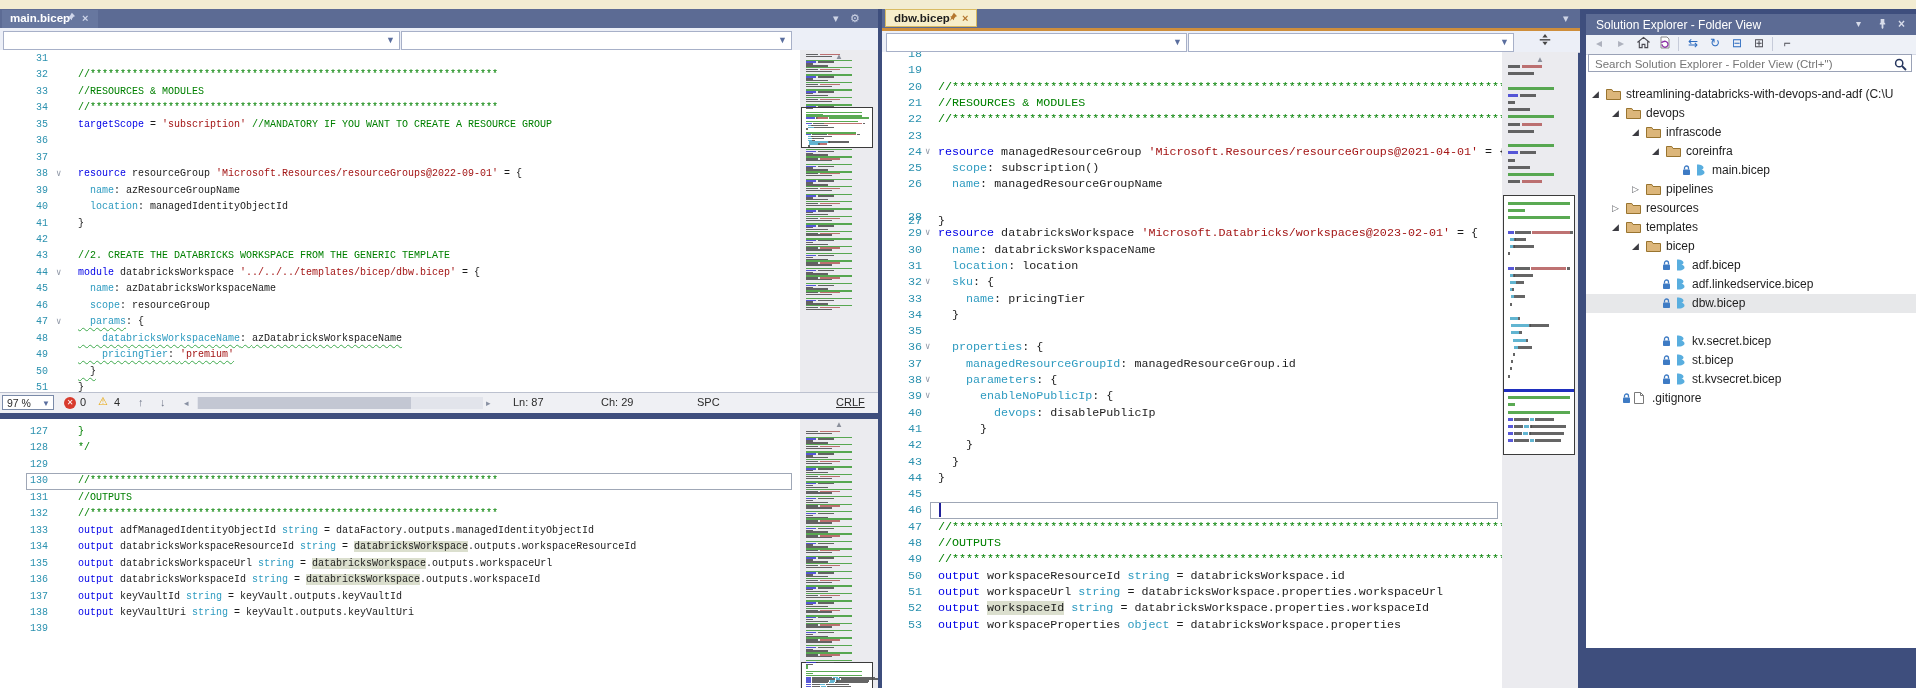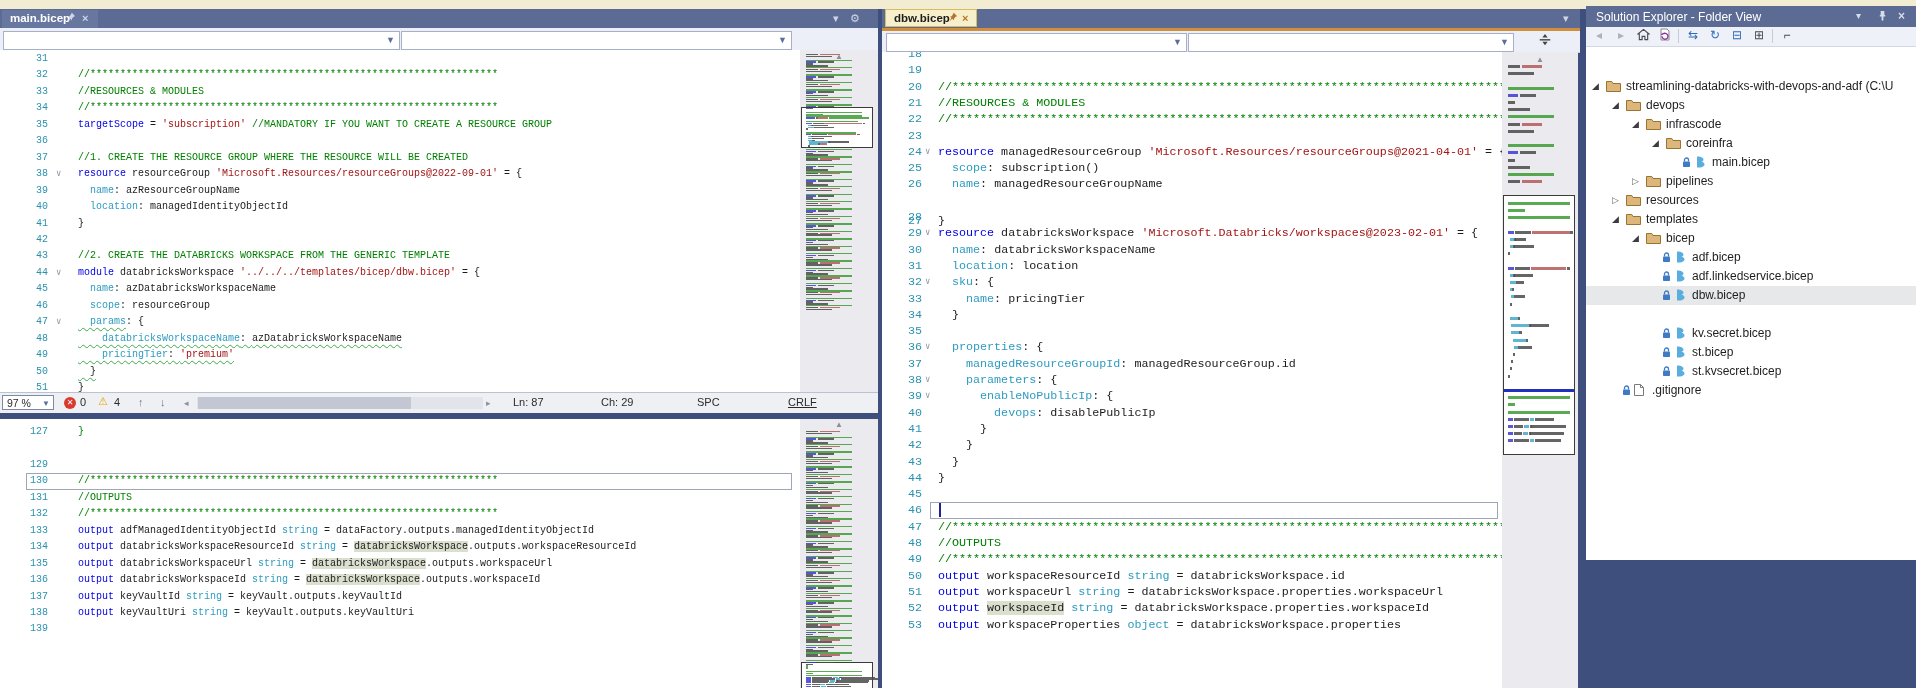--- a/index.html
+++ b/index.html
@@ -89,21 +89,21 @@
         </div>
     </div>
 
     <div class="editor" style="left:0;top:50px;width:800px;height:342px;font-size:10px;">
         <div class="ed-row" style="top: 1px; height: 16.45px; line-height: 16.45px;"><span class="ln" style="left: 0px; width: 48px;">31</span><span class="codeln" style="left: 78px;"></span></div>
         <div class="ed-row" style="top: 17.45px; height: 16.45px; line-height: 16.45px;"><span class="ln" style="left: 0px; width: 48px;">32</span><span class="codeln" style="left: 78px;"><span class="tk-c">//********************************************************************</span></span></div>
         <div class="ed-row" style="top: 33.9px; height: 16.45px; line-height: 16.45px;"><span class="ln" style="left: 0px; width: 48px;">33</span><span class="codeln" style="left: 78px;"><span class="tk-c">//RESOURCES &amp; MODULES</span></span></div>
         <div class="ed-row" style="top: 50.35px; height: 16.45px; line-height: 16.45px;"><span class="ln" style="left: 0px; width: 48px;">34</span><span class="codeln" style="left: 78px;"><span class="tk-c">//********************************************************************</span></span></div>
         <div class="ed-row" style="top: 66.8px; height: 16.45px; line-height: 16.45px;"><span class="ln" style="left: 0px; width: 48px;">35</span><span class="codeln" style="left: 78px;"><span class="tk-k">targetScope</span><span class="tk-i"> = </span><span class="tk-s">'subscription'</span><span class="tk-i"> </span><span class="tk-c">//MANDATORY IF YOU WANT TO CREATE A RESOURCE GROUP</span></span></div>
         <div class="ed-row" style="top: 83.25px; height: 16.45px; line-height: 16.45px;"><span class="ln" style="left: 0px; width: 48px;">36</span><span class="codeln" style="left: 78px;"></span></div>
-        <div class="ed-row" style="top: 99.7px; height: 16.45px; line-height: 16.45px;"><span class="ln" style="left: 0px; width: 48px;">37</span><span class="codeln" style="left: 78px;"><span class="tk-c">//1. CREATE THE RESOURCE GROUP WHERE THE RESOURCE WILL BE CREATED</span></span></div>
+        <div class="ed-row" style="top: 99.7px; height: 16.45px; line-height: 16.45px;"><span class="ln" style="left: 0px; width: 48px;">37</span></div>
         <div class="ed-row" style="top: 116.15px; height: 16.45px; line-height: 16.45px;"><span class="ln" style="left: 0px; width: 48px;">38</span><span class="fold" style="left: 56px; font-size: 9px;">∨</span><span class="codeln" style="left: 78px;"><span class="tk-k">resource</span><span class="tk-i"> resourceGroup </span><span class="tk-s">'Microsoft.Resources/resourceGroups@2022-09-01'</span><span class="tk-i"> = {</span></span></div>
         <div class="ed-row" style="top: 132.6px; height: 16.45px; line-height: 16.45px;"><span class="ln" style="left: 0px; width: 48px;">39</span><span class="codeln" style="left: 78px;"><span class="tk-p">  name</span><span class="tk-i">: </span><span class="tk-i">azResourceGroupName</span></span></div>
         <div class="ed-row" style="top: 149.05px; height: 16.45px; line-height: 16.45px;"><span class="ln" style="left: 0px; width: 48px;">40</span><span class="codeln" style="left: 78px;"><span class="tk-p">  location</span><span class="tk-i">: </span><span class="tk-i">managedIdentityObjectId</span></span></div>
         <div class="ed-row" style="top: 165.5px; height: 16.45px; line-height: 16.45px;"><span class="ln" style="left: 0px; width: 48px;">41</span><span class="codeln" style="left: 78px;"><span class="tk-i">}</span></span></div>
         <div class="ed-row" style="top: 181.95px; height: 16.45px; line-height: 16.45px;"><span class="ln" style="left: 0px; width: 48px;">42</span><span class="codeln" style="left: 78px;"></span></div>
         <div class="ed-row" style="top: 198.4px; height: 16.45px; line-height: 16.45px;"><span class="ln" style="left: 0px; width: 48px;">43</span><span class="codeln" style="left: 78px;"><span class="tk-c">//2. CREATE THE DATABRICKS WORKSPACE FROM THE GENERIC TEMPLATE</span></span></div>
         <div class="ed-row" style="top: 214.85px; height: 16.45px; line-height: 16.45px;"><span class="ln" style="left: 0px; width: 48px;">44</span><span class="fold" style="left: 56px; font-size: 9px;">∨</span><span class="codeln" style="left: 78px;"><span class="tk-k">module</span><span class="tk-i"> databricksWorkspace </span><span class="tk-s">'../../../templates/bicep/dbw.bicep'</span><span class="tk-i"> = {</span></span></div>
         <div class="ed-row" style="top: 231.3px; height: 16.45px; line-height: 16.45px;"><span class="ln" style="left: 0px; width: 48px;">45</span><span class="codeln" style="left: 78px;"><span class="tk-p">  name</span><span class="tk-i">: </span><span class="tk-i">azDatabricksWorkspaceName</span></span></div>
         <div class="ed-row" style="top: 247.75px; height: 16.45px; line-height: 16.45px;"><span class="ln" style="left: 0px; width: 48px;">46</span><span class="codeln" style="left: 78px;"><span class="tk-p">  scope</span><span class="tk-i">: </span><span class="tk-i">resourceGroup</span></span></div>
         <div class="ed-row" style="top: 264.2px; height: 16.45px; line-height: 16.45px;"><span class="ln" style="left: 0px; width: 48px;">47</span><span class="fold" style="left: 56px; font-size: 9px;">∨</span><span class="codeln" style="left: 78px;"><span class="tk-p tk-w">  params</span><span class="tk-i">: {</span></span></div>
@@ -299,27 +299,28 @@
       <span class="itm" style="left:138px;color:#707789;">↑</span>
       <span class="itm" style="left:160px;color:#707789;">↓</span>
       <span class="itm" style="left:184px;color:#8890A2;font-size:9px;top:5px;">◂</span>
       <div class="scrtrack" style="left:197px;width:286px;">
         <div class="scrthumb" style="left:1px;width:213px;"></div>
       </div>
       <span class="itm" style="left:486px;color:#8890A2;font-size:9px;top:5px;">▸</span>
       <span class="itm" style="left:513px;">Ln: 87</span>
       <span class="itm" style="left:601px;">Ch: 29</span>
       <span class="itm" style="left:697px;">SPC</span>
-      <span class="itm" style="left:788px;text-decoration:underline;">CRLF</span>
+      <span class="itm" style="left:836px;text-decoration:underline;">CRLF</span>
     </div>
 
     <div class="abs" style="left:0;top:413px;width:878px;height:6px;background:#3E4E7D;"></div>
 
     <div class="editor" style="left:0;top:419px;width:800px;height:269px;font-size:10px;">
         <div class="ed-row" style="top: 5px; height: 16.45px; line-height: 16.45px;"><span class="ln" style="left: 0px; width: 48px;">127</span><span class="codeln" style="left: 78px;"><span class="tk-c">}</span></span></div>
+        <div class="ed-row" style="top: 21.45px; height: 16.45px; line-height: 16.45px;"><span class="ln" style="left: 0px; width: 48px;">128</span><span class="codeln" style="left: 78px;"><span class="tk-c">*/</span></span></div>
         <div class="ed-row" style="top: 37.9px; height: 16.45px; line-height: 16.45px;"><span class="ln" style="left: 0px; width: 48px;">129</span><span class="codeln" style="left: 78px;"></span></div>
         <div class="curline" style="left: 26px; width: 766px; top: 54.35px; height: 16.45px;"></div>
         <div class="ed-row" style="top: 54.35px; height: 16.45px; line-height: 16.45px;"><span class="ln" style="left: 0px; width: 48px;">130</span><span class="codeln" style="left: 78px;"><span class="tk-c">//********************************************************************</span></span></div>
         <div class="ed-row" style="top: 70.8px; height: 16.45px; line-height: 16.45px;"><span class="ln" style="left: 0px; width: 48px;">131</span><span class="codeln" style="left: 78px;"><span class="tk-c">//OUTPUTS</span></span></div>
         <div class="ed-row" style="top: 87.25px; height: 16.45px; line-height: 16.45px;"><span class="ln" style="left: 0px; width: 48px;">132</span><span class="codeln" style="left: 78px;"><span class="tk-c">//********************************************************************</span></span></div>
         <div class="ed-row" style="top: 103.7px; height: 16.45px; line-height: 16.45px;"><span class="ln" style="left: 0px; width: 48px;">133</span><span class="codeln" style="left: 78px;"><span class="tk-k">output</span><span class="tk-i"> adfManagedIdentityObjectId </span><span class="tk-y">string</span><span class="tk-i"> = </span><span class="tk-i">dataFactory.outputs.managedIdentityObjectId</span></span></div>
         <div class="ed-row" style="top: 120.15px; height: 16.45px; line-height: 16.45px;"><span class="ln" style="left: 0px; width: 48px;">134</span><span class="codeln" style="left: 78px;"><span class="tk-k">output</span><span class="tk-i"> databricksWorkspaceResourceId </span><span class="tk-y">string</span><span class="tk-i"> = </span><span class="tk-i tk-h">databricksWorkspace</span><span class="tk-i">.outputs.workspaceResourceId</span></span></div>
         <div class="ed-row" style="top: 136.6px; height: 16.45px; line-height: 16.45px;"><span class="ln" style="left: 0px; width: 48px;">135</span><span class="codeln" style="left: 78px;"><span class="tk-k">output</span><span class="tk-i"> databricksWorkspaceUrl </span><span class="tk-y">string</span><span class="tk-i"> = </span><span class="tk-i tk-h">databricksWorkspace</span><span class="tk-i">.outputs.workspaceUrl</span></span></div>
         <div class="ed-row" style="top: 153.05px; height: 16.45px; line-height: 16.45px;"><span class="ln" style="left: 0px; width: 48px;">136</span><span class="codeln" style="left: 78px;"><span class="tk-k">output</span><span class="tk-i"> databricksWorkspaceId </span><span class="tk-y">string</span><span class="tk-i"> = </span><span class="tk-i tk-h">databricksWorkspace</span><span class="tk-i">.outputs.workspaceId</span></span></div>
         <div class="ed-row" style="top: 169.5px; height: 16.45px; line-height: 16.45px;"><span class="ln" style="left: 0px; width: 48px;">137</span><span class="codeln" style="left: 78px;"><span class="tk-k">output</span><span class="tk-i"> keyVaultId </span><span class="tk-y">string</span><span class="tk-i"> = </span><span class="tk-i">keyVault.outputs.keyVaultId</span></span></div>
@@ -675,21 +676,21 @@
         <div class="mm-mark" style="left: 11.6px; top: 387.4px; width: 15.2px; height: 3px; background: rgb(74, 74, 74); opacity: 0.85;"></div>
         <div class="mm-mark" style="left: 27.6px; top: 387.4px; width: 4.8px; height: 3px; background: rgb(71, 168, 201); opacity: 0.85;"></div>
         <div class="mm-mark" style="left: 33.2px; top: 387.4px; width: 2px; height: 3px; background: rgb(74, 74, 74); opacity: 0.85;"></div>
         <div class="mm-mark" style="left: 34.8px; top: 387.4px; width: 24px; height: 3px; background: rgb(74, 74, 74); opacity: 0.85;"></div>
         <div class="mm-blue" style="left: 2px; width: 70px; top: 337px; height: 3px;"></div>
       </div>
   </div>
 
   <div class="abs" style="left:1580px;top:9px;width:6px;height:679px;background:#3E4E7D;"></div>
 
-  <div class="se-panel abs" style="left:1586px;top:6px;width:330px;height:554px;">
+  <div class="se-panel abs" style="left:1586px;top:14px;width:330px;height:634px;">
     <div class="se-title" style="left:0;top:0;width:330px;height:21px;">
       <span class="abs" style="left:10px;top:4px;">Solution Explorer - Folder View</span>
       <span class="abs" style="left:270px;top:4px;color:#D7DCEA;font-size:10px;cursor:pointer;">▾</span>
       <span class="abs" style="left:291px;top:4px;color:#D7DCEA;cursor:pointer;">
         <svg viewBox="0 0 12 12" width="11" height="11">
             <path d="M4 1 h4 v4 l1 1 v1 H7 v4 l-1 1 -1 -1 V7 H3 V6 l1 -1 Z" fill="currentColor"></path>
           </svg>
       </span>
       <span class="abs" style="left:312px;top:3px;color:#D7DCEA;font-weight:bold;font-size:12px;cursor:pointer;">×</span>
     </div>
@@ -705,20 +706,29 @@
             <path d="M3.2 4.6 L4.2 6.8 L1.9 7.1 Z" fill="#8A2DA5"></path>
           </svg></span>
         <div class="sep-v" style="left: 92px; top: 2px; height: 14px;"></div>
         <span class="tb" style="left: 98px; color: rgb(45, 108, 192);">⇆</span>
         <span class="tb" style="left: 120px; color: rgb(45, 108, 192);">↻</span>
         <span class="tb" style="left: 142px; color: rgb(45, 108, 192);">⊟</span>
         <span class="tb" style="left: 164px; color: rgb(74, 74, 82);">⊞</span>
         <div class="sep-v" style="left: 186px; top: 2px; height: 14px;"></div>
         <span class="tb" style="left: 192px; color: rgb(74, 74, 82);">⌐</span>
       </div>
+    <div class="se-search" style="left:2px;top:40px;width:324px;height:18px;">
+      <input type="text" placeholder="Search Solution Explorer - Folder View (Ctrl+&quot;)" style="">
+      <span class="abs" style="right:4px;top:2px;">
+        <svg width="13" height="13" viewBox="0 0 13 13">
+            <circle cx="5.2" cy="5.2" r="3.6" fill="none" stroke="#26365E" stroke-width="1.5"></circle>
+            <line x1="8" y1="8" x2="12" y2="12" stroke="#26365E" stroke-width="1.8"></line>
+          </svg>
+      </span>
+    </div>
     <div class="tree" style="left:0;top:58px;width:330px;height:621px;">
         <div class="trow" style="top: 13px;">
           <span class="tarrow" style="left: 6px;">◢</span>
           <span class="ticon" style="left: 20px;"><svg width="15" height="12" viewBox="0 0 15 12">
               <path d="M.5 1.5 H5.8 L7 3.5 H14.5 V11.5 H.5 Z" fill="#DCB67A" stroke="#99742F"></path>
             </svg></span>
           <span class="tlabel" style="left: 40px;">streamlining-databricks-with-devops-and-adf (C:\U</span>
         </div>
         <div class="trow" style="top: 32px;">
           <span class="tarrow" style="left: 26px;">◢</span>

